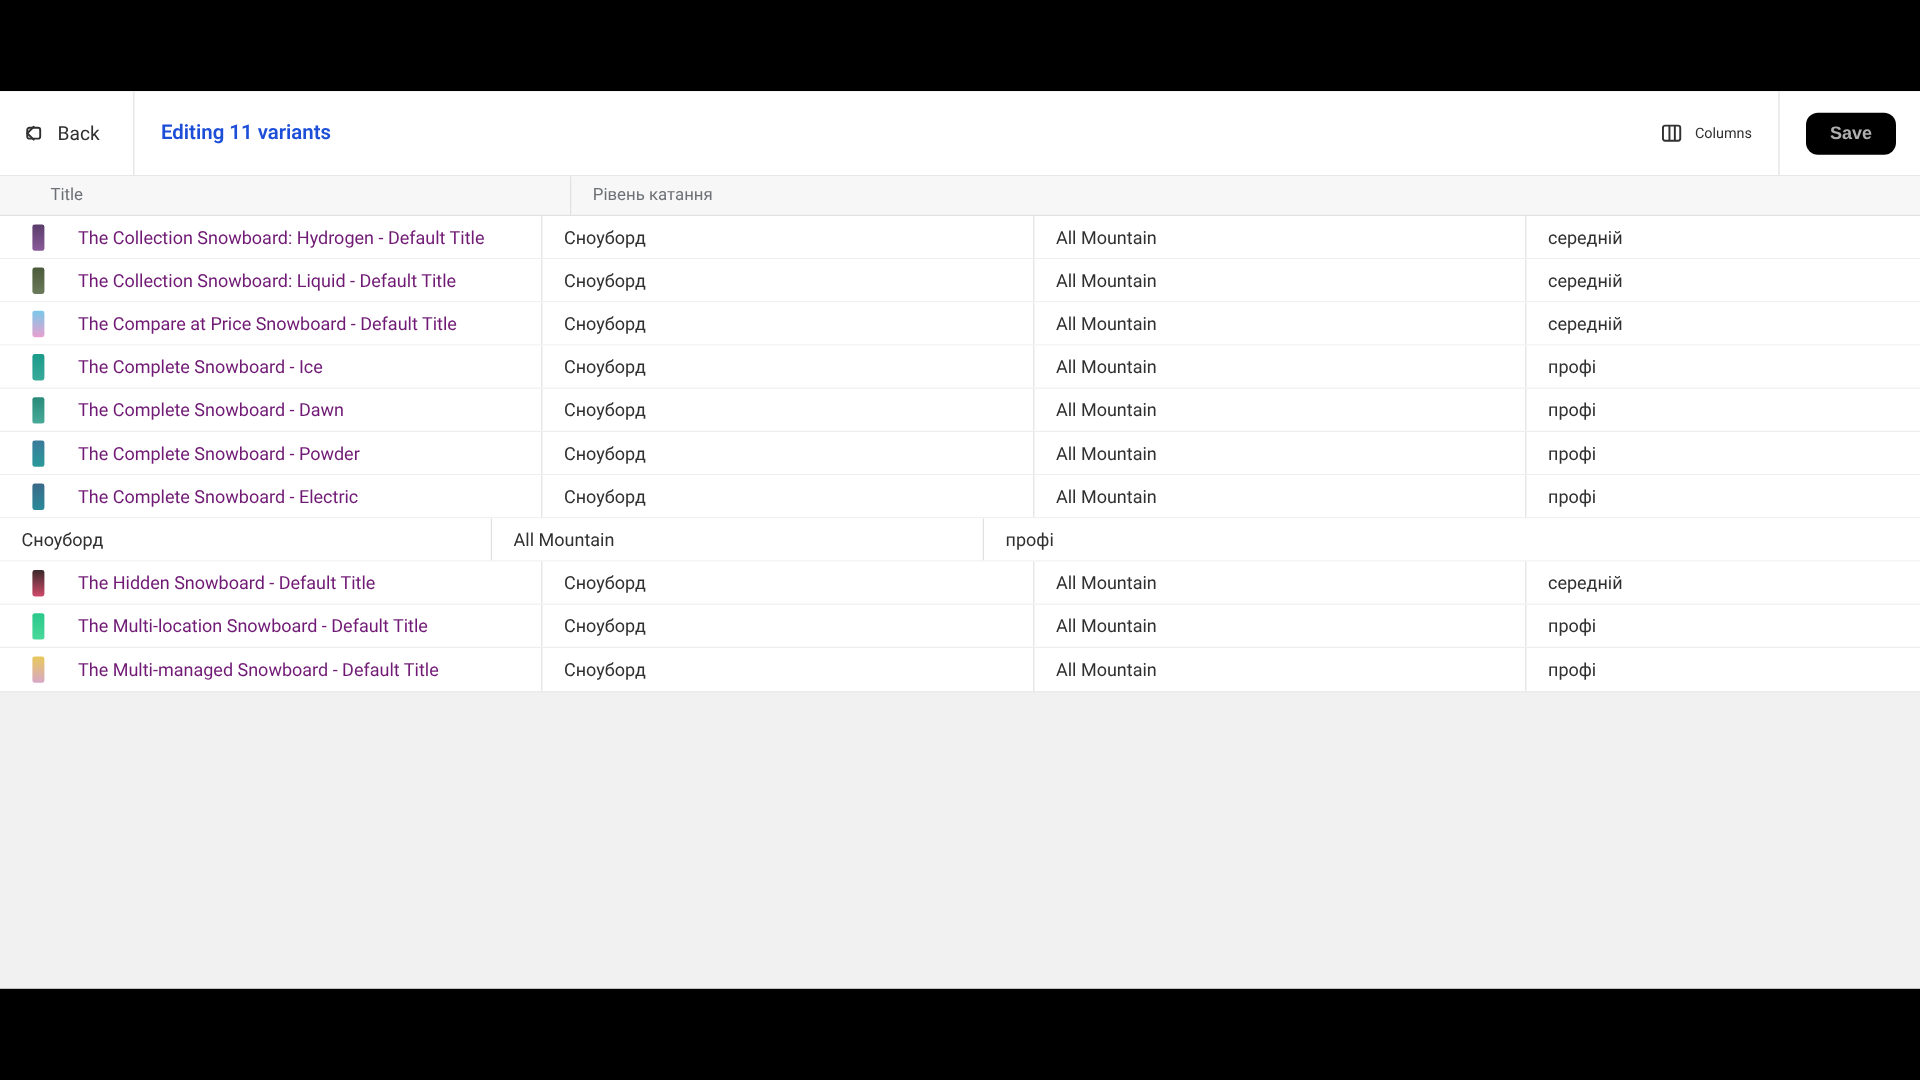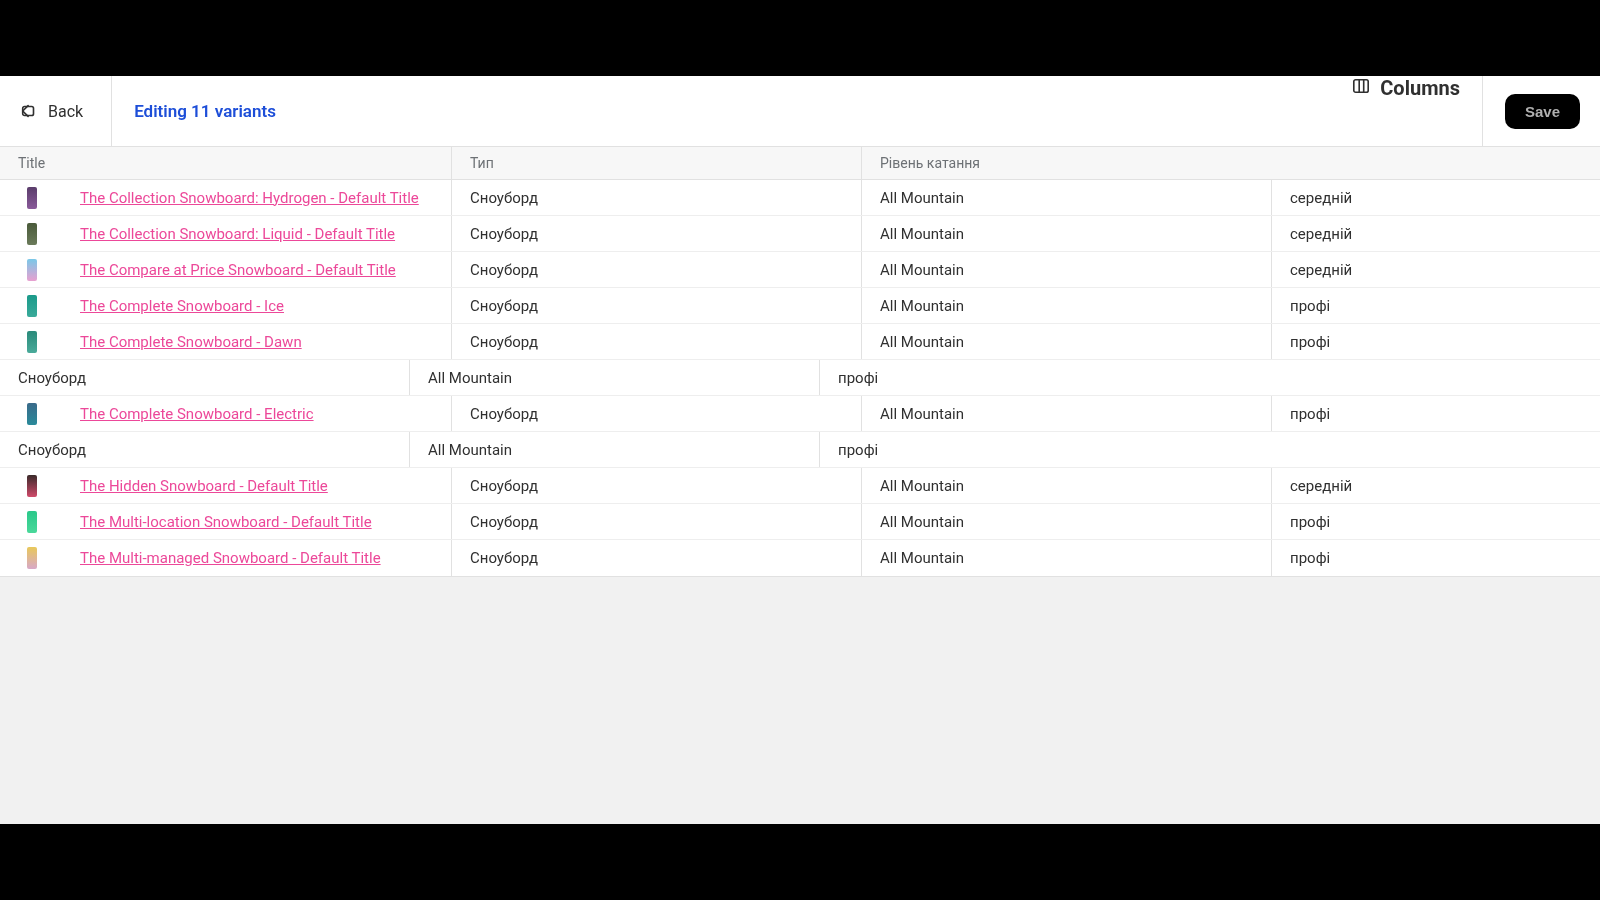--- a/index.html
+++ b/index.html
@@ -62,28 +62,28 @@
       color: #1d4ed8;
       margin-left: 22px;
     }
     
     .spacer {
       flex: 1;
     }
     
     .columns-btn {
       display: flex;
+      align-items: center;
       gap: 10px;
       cursor: pointer;
       padding: 0 22px;
       border-right: 1px solid #e1e1e1;
       height: 100%;
       color: #303030;
-      font-size: 20px;
-      font-weight: bold;
+      font-size: 12px;
     }
     
     .columns-icon {
       width: 18px;
       height: 18px;
     }
     
     .save-btn {
       margin-left: 22px;
       padding: 9px 20px;
@@ -110,21 +110,21 @@
     
     .col {
       display: flex;
       align-items: center;
       padding: 0 18px;
       font-size: 14px;
       color: #6d7175;
       border-right: 1px solid #e1e1e1;
     }
     
-    .col-title { width: 452px; }
+    .col-title { width: 452px; margin-left: 24px; }
     .col-type { width: 410px; }
     .col-style { width: 410px; }
     .col-level { flex: 1; border-right: none; }
     
     .table-row {
       display: flex;
       height: 36px;
       border-bottom: 1px solid #eeeeee;
       background: #fff;
     }
@@ -139,23 +139,22 @@
       padding: 0 18px;
       font-size: 15px;
       color: #303030;
       border-right: 1px solid #e1e1e1;
       white-space: nowrap;
       overflow: hidden;
     }
     
     .cell-title {
       width: 452px;
-      gap: 43px;
-      color: #ec4899;
-      text-decoration: underline;
+      gap: 28px;
+      color: #701a75;
     }
     
     .cell-type { width: 410px; }
     .cell-style { width: 410px; }
     .cell-level { flex: 1; border-right: none; }
     
     .product-thumb {
       width: 10px;
       height: 22px;
       border-radius: 2px;
@@ -201,21 +200,20 @@
         </svg>
       </span>
       <span>Columns</span>
     </div>
     <button class="save-btn" disabled="">Save</button>
   </div>
 
   <div class="table-container">
     <div class="table-header">
       <div class="col col-title">Title</div>
-      <div class="col col-type">Тип</div>
       <div class="col col-level">Рівень катання</div>
     </div>
     <div id="table-body">
         <div class="table-row">
           <div class="cell cell-title">
             <div class="product-thumb thumb-0"></div>
             <span>The Collection Snowboard: Hydrogen - Default Title</span>
           </div>
           <div class="cell cell-type">Сноуборд</div>
           <div class="cell cell-style">All Mountain</div>
@@ -251,20 +249,24 @@
         <div class="table-row">
           <div class="cell cell-title">
             <div class="product-thumb thumb-4"></div>
             <span>The Complete Snowboard - Dawn</span>
           </div>
           <div class="cell cell-type">Сноуборд</div>
           <div class="cell cell-style">All Mountain</div>
           <div class="cell cell-level">профі</div>
         </div>
         <div class="table-row">
+          <div class="cell cell-title">
+            <div class="product-thumb thumb-5"></div>
+            <span>The Complete Snowboard - Powder</span>
+          </div>
           <div class="cell cell-type">Сноуборд</div>
           <div class="cell cell-style">All Mountain</div>
           <div class="cell cell-level">профі</div>
         </div>
         <div class="table-row">
           <div class="cell cell-title">
             <div class="product-thumb thumb-6"></div>
             <span>The Complete Snowboard - Electric</span>
           </div>
           <div class="cell cell-type">Сноуборд</div>

